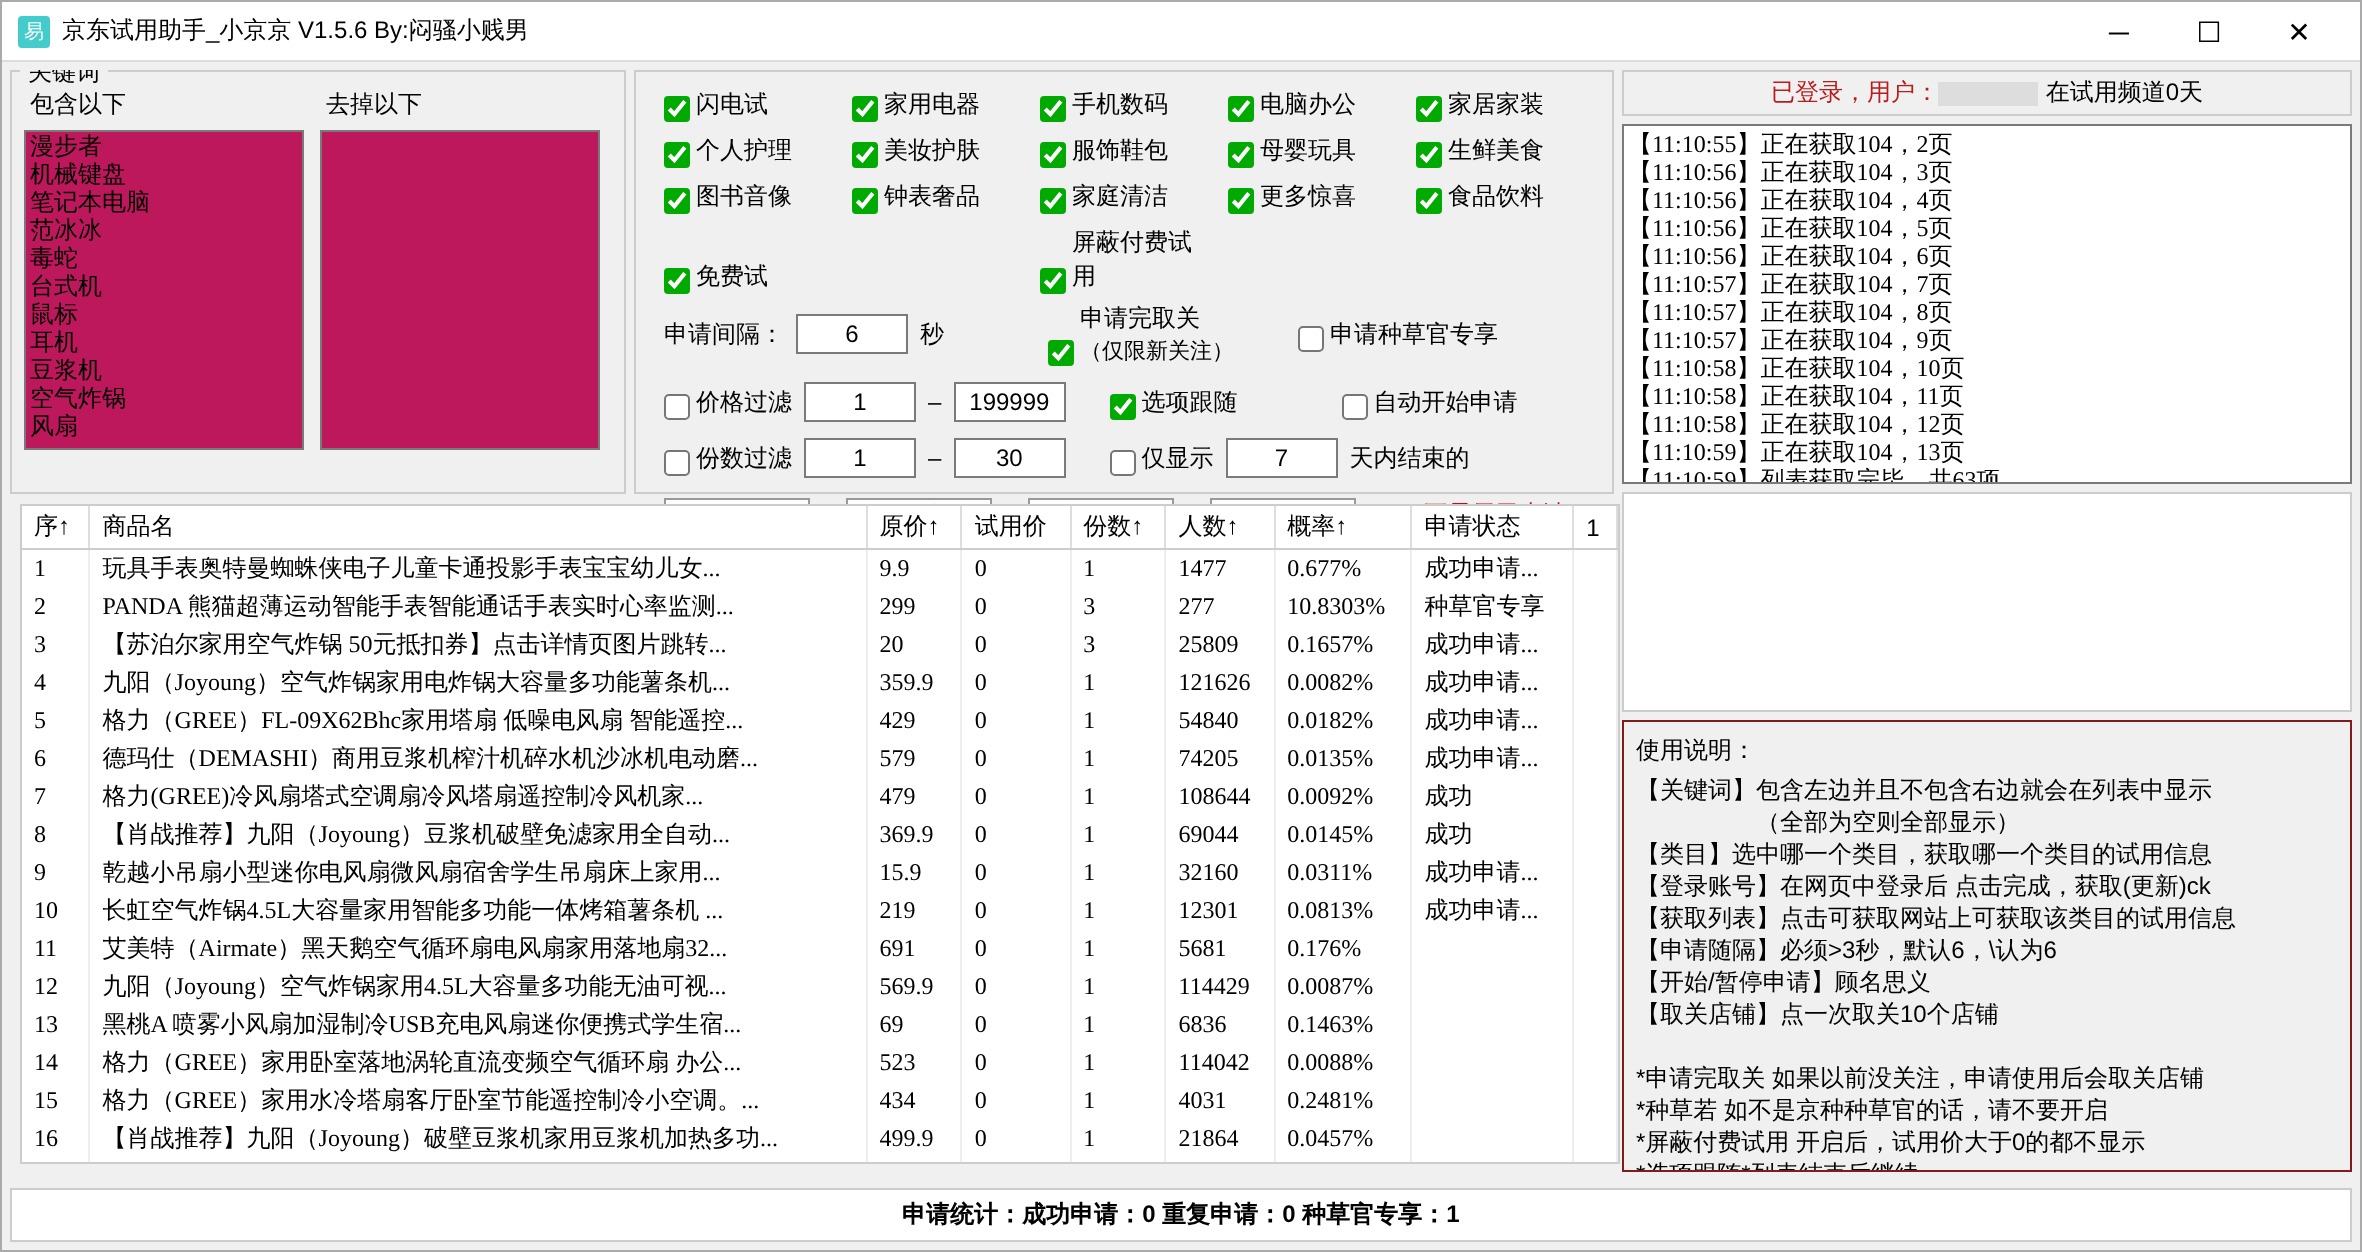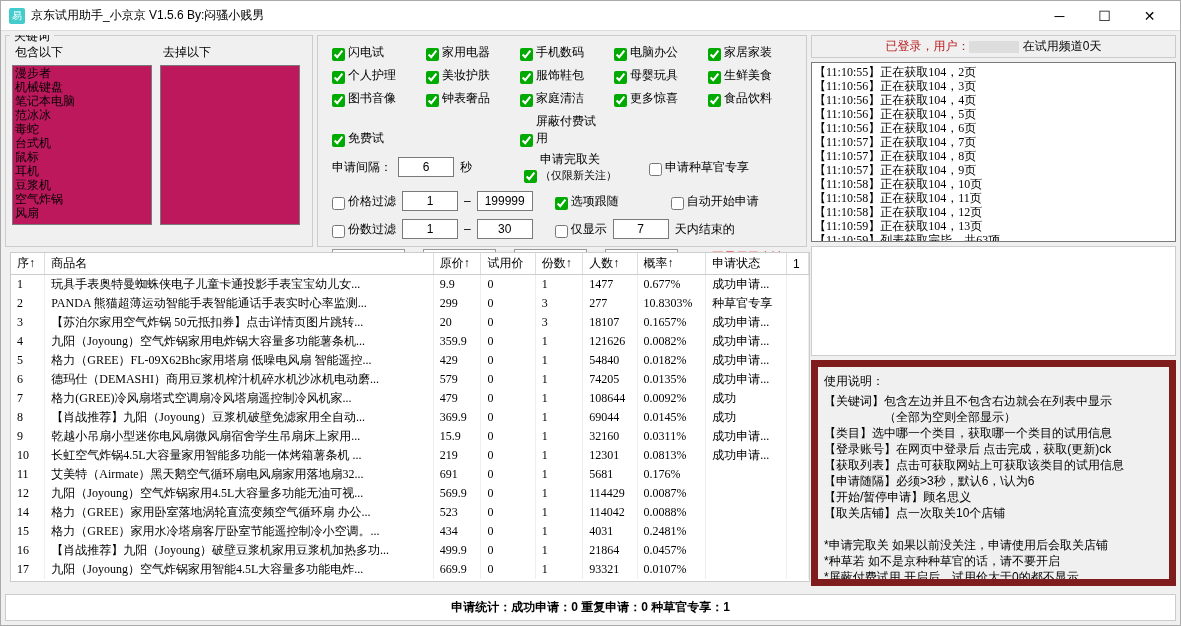--- a/index.html
+++ b/index.html
@@ -26,21 +26,21 @@
 .check input { accent-color: #0a0; }
 .row { display: flex; align-items: center; gap: 6px; padding: 4px 8px; }
 .numbox { width: 56px; height: 20px; border: 1px solid #7a7a7a; text-align: center; font-size: 12px; }
 .btn { height: 30px; padding: 0 18px; background: #fdfdfd; border: 1px solid #999; font-size: 12px; }
 .btn-row { display: flex; gap: 18px; padding: 6px 8px; align-items:center;}
 .red { color: #d00; }
 .status-line { border: 1px solid #ccc; text-align: center; padding: 2px; font-size: 12px; }
 .status-line .green { color: #b91c1c; }
 .logbox { flex: 0 0 180px; border: 1px solid #7a7a7a; background: #fff; overflow-y: auto; font-family: SimSun; font-size: 12px; padding: 2px; line-height: 14px; }
 .imgbox { flex: 0 0 110px; border: 1px solid #ccc; background: #fff; }
-.help { flex: 1; border: 7px solid #7f1d1d; padding: 6px; font-size: 12px; line-height: 16px; overflow: auto; }
+.help { flex: 1; border: 1px solid #7f1d1d; padding: 6px; font-size: 12px; line-height: 16px; overflow: auto; }
 .tablewrap { flex: 1; border: 1px solid #ccc; background: #fff; overflow: auto; }
 table { border-collapse: collapse; width: 100%; font-size: 12px; }
 th { text-align: left; padding: 2px 6px; border-right: 1px solid #ddd; border-bottom: 1px solid #ccc; background: #fff; font-weight: normal; white-space: nowrap; position: sticky; top: 0; }
 td { padding: 1px 6px; border-right: 1px solid #eee; white-space: nowrap; font-family: SimSun; }
 .bottom { padding: 4px; font-weight: bold; }
 .stats { border: 1px solid #ccc; padding: 4px; text-align: center; background: #fff; }
 .redacted { display:inline-block; width:50px; height:12px; background:#ddd; vertical-align:middle;}
 .cols { display:flex; gap:4px; flex:1; overflow:hidden;}
 .data-area { display:flex; flex-direction:column; gap:4px; flex:1; overflow:hidden;}
 </style>
@@ -301,21 +301,21 @@
             <td>10.8303%</td>
             <td>种草官专享</td>
             <td></td>
           </tr>
           <tr>
             <td>3</td>
             <td>【苏泊尔家用空气炸锅 50元抵扣券】点击详情页图片跳转...</td>
             <td>20</td>
             <td>0</td>
             <td>3</td>
-            <td>18107</td>
+            <td>25809</td>
             <td>0.1657%</td>
             <td>成功申请...</td>
             <td></td>
           </tr>
           <tr>
             <td>4</td>
             <td>九阳（Joyoung）空气炸锅家用电炸锅大容量多功能薯条机...</td>
             <td>359.9</td>
             <td>0</td>
             <td>1</td>
@@ -402,20 +402,31 @@
             <td></td>
           </tr>
           <tr>
             <td>12</td>
             <td>九阳（Joyoung）空气炸锅家用4.5L大容量多功能无油可视...</td>
             <td>569.9</td>
             <td>0</td>
             <td>1</td>
             <td>114429</td>
             <td>0.0087%</td>
+            <td></td>
+            <td></td>
+          </tr>
+          <tr>
+            <td>13</td>
+            <td>黑桃A 喷雾小风扇加湿制冷USB充电风扇迷你便携式学生宿...</td>
+            <td>69</td>
+            <td>0</td>
+            <td>1</td>
+            <td>6836</td>
+            <td>0.1463%</td>
             <td></td>
             <td></td>
           </tr>
           <tr>
             <td>14</td>
             <td>格力（GREE）家用卧室落地涡轮直流变频空气循环扇 办公...</td>
             <td>523</td>
             <td>0</td>
             <td>1</td>
             <td>114042</td>

